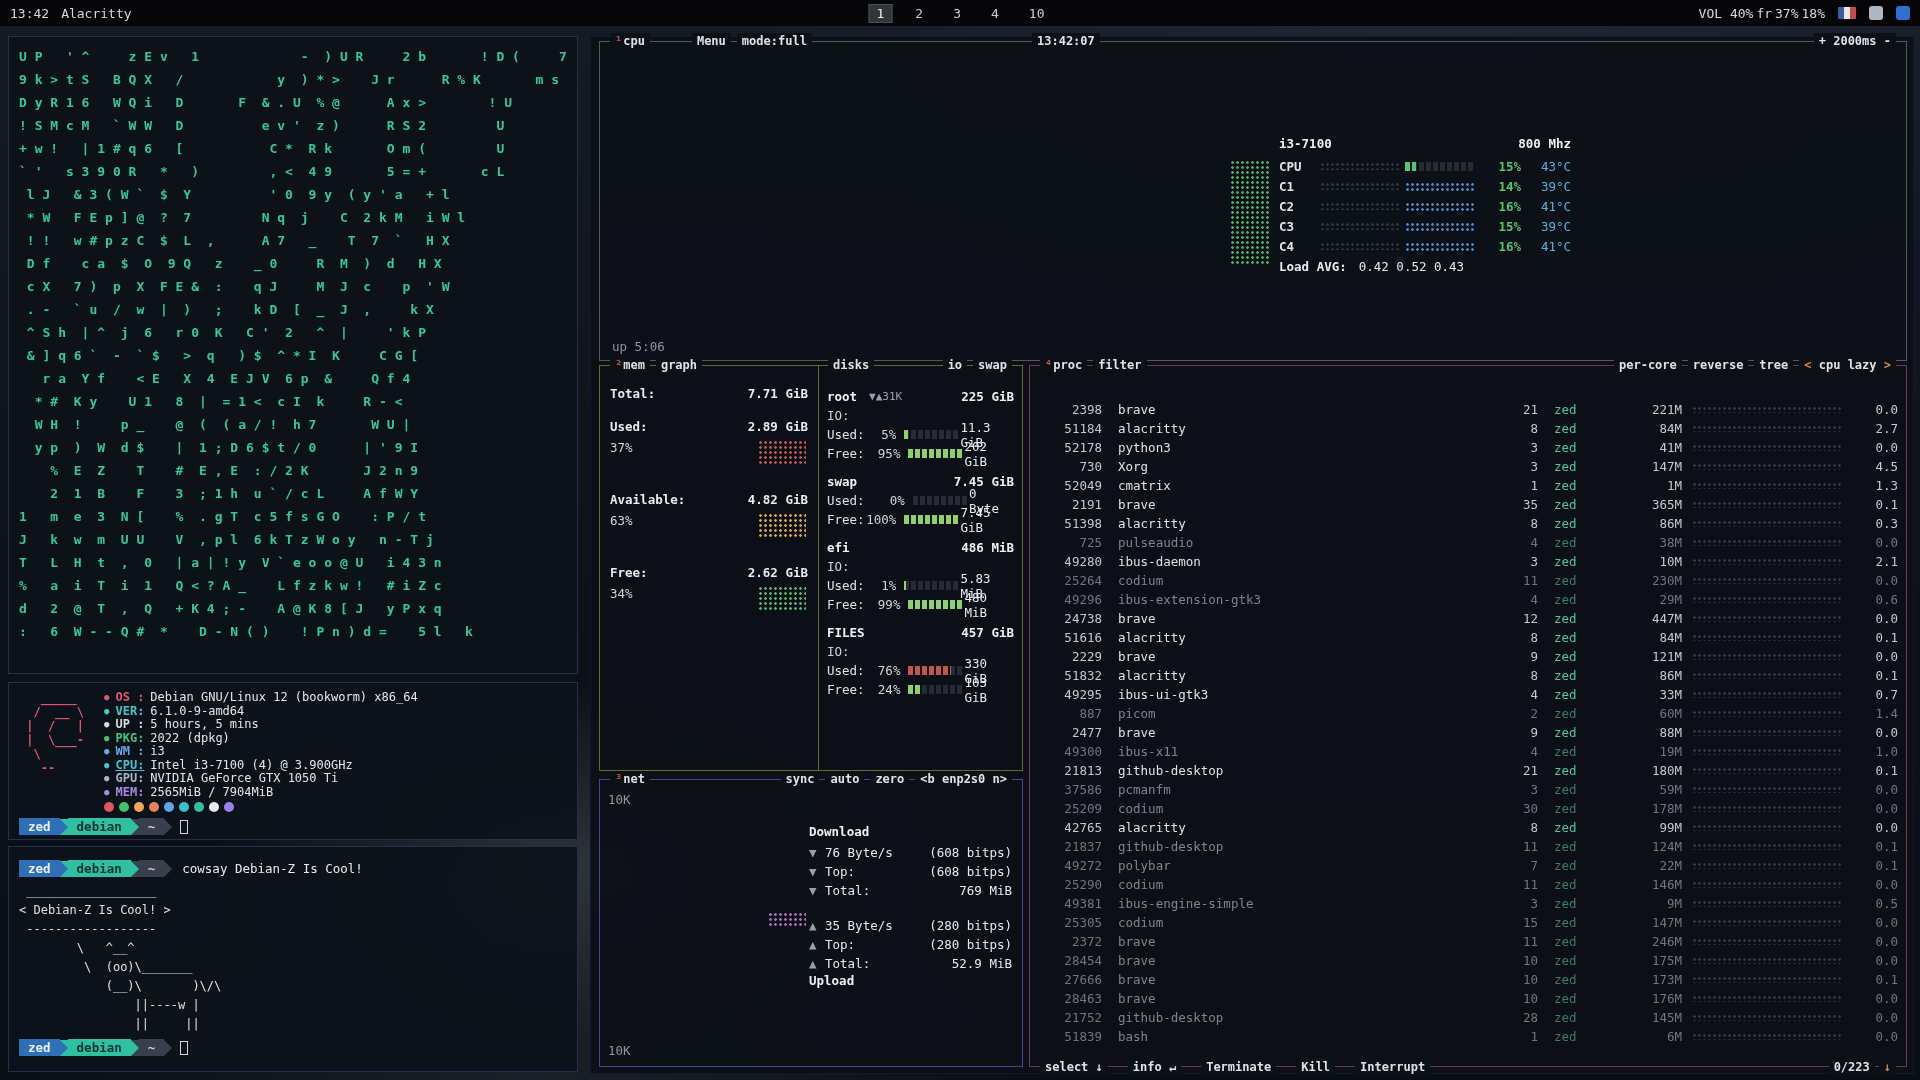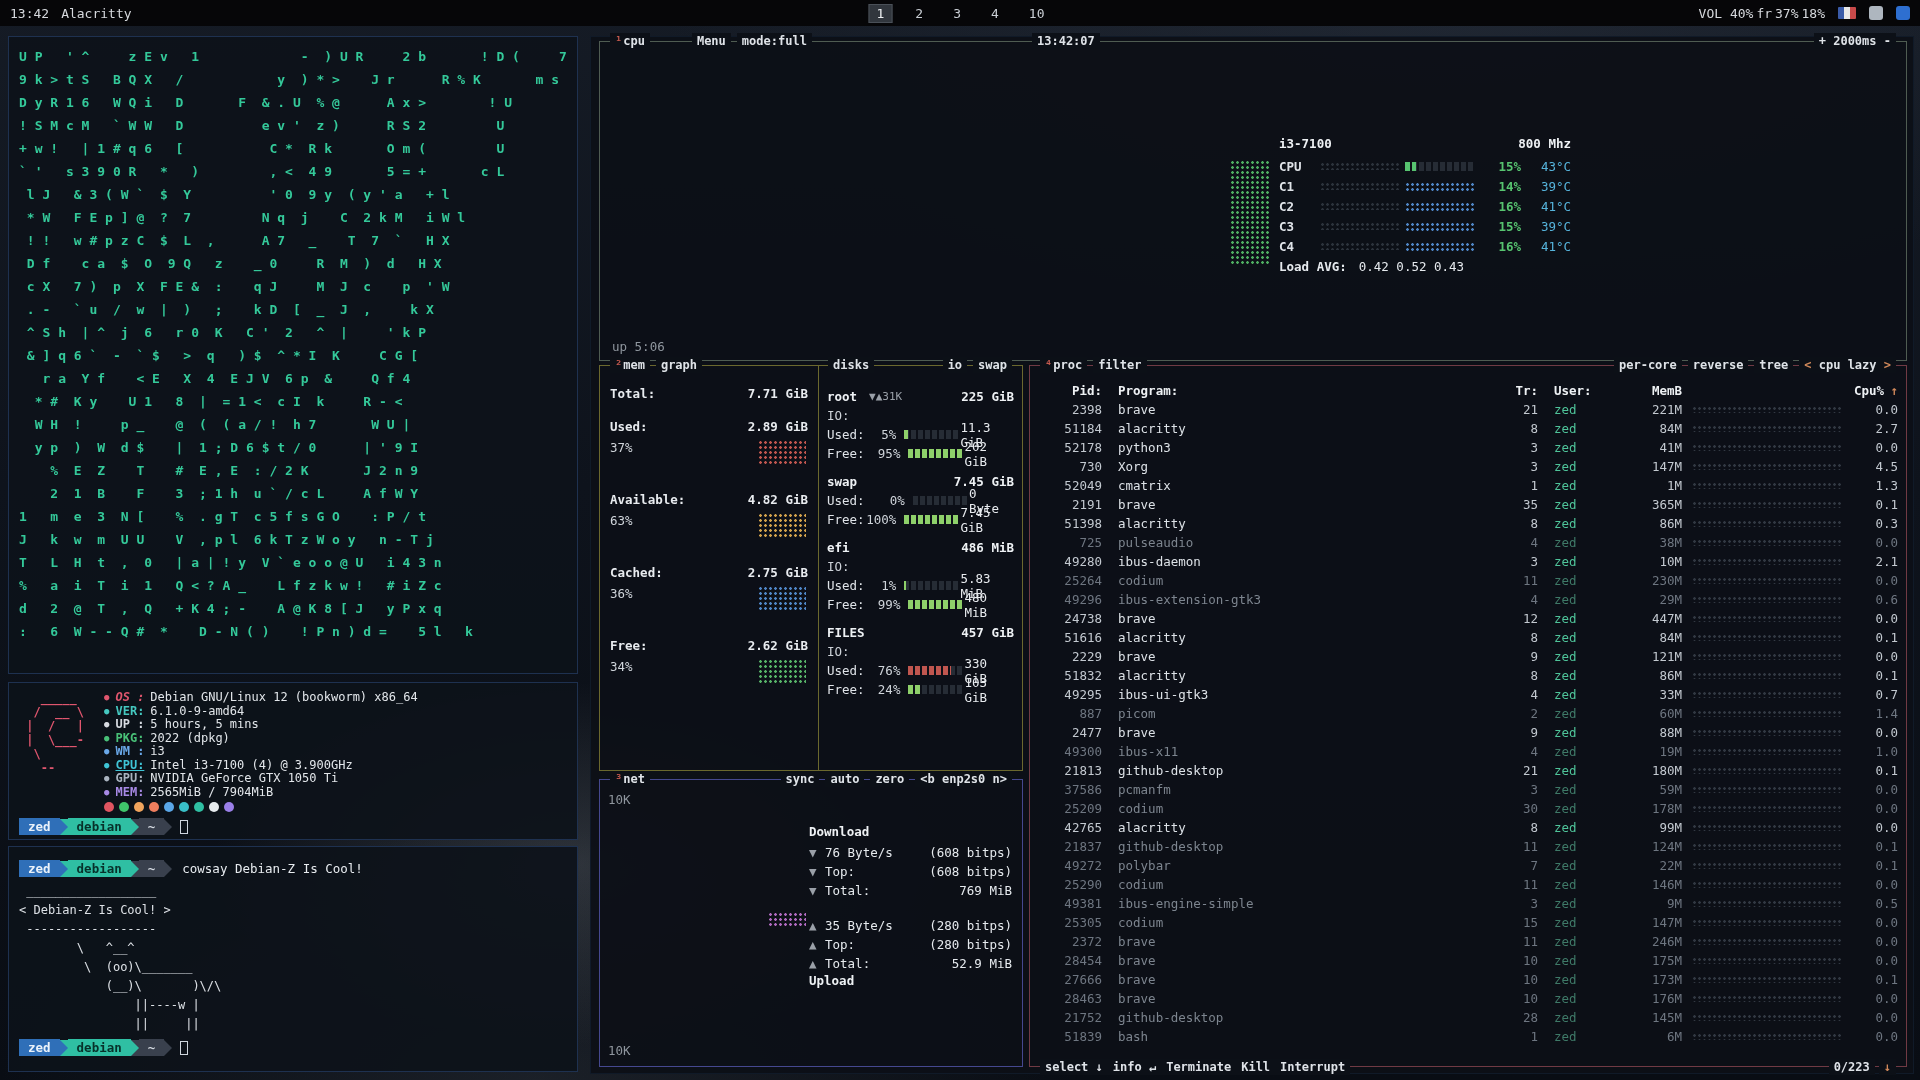--- a/index.html
+++ b/index.html
@@ -118,21 +118,21 @@
   .pr-tr{width:36px;text-align:right;flex:none}
   .pr-user{width:80px;padding-left:16px;flex:none}
   .pr-row .pr-user{color:#4fc49a}
   .pr-mem{width:64px;text-align:right;flex:none}
   .pr-dots{flex:1;height:7px;margin:0 10px;color:#313842}
   .pr-cpu{width:46px;text-align:right;flex:none}
   .pr-sort{width:14px;text-align:right;color:#d0885a;flex:none}
   .pr-row.dim{color:#6e7681}
   .pr-row.dim .pr-prog{color:#7d858f}
   .pr-row.dim .pr-user{color:#3f7a68}
-  .pbottom{position:absolute;bottom:-9px;left:10px;display:flex;gap:0;z-index:2}
+  .pbottom{position:absolute;bottom:-9px;left:10px;display:flex;gap:20px;z-index:2}
   .pbottom-right{position:absolute;bottom:-9px;right:10px;display:flex;gap:4px;z-index:2}
 </style>
 </head>
 <body>
 
 <div class="topbar">
   <div class="tb-left">
     <span>13:42</span>
     <span>Alacritty</span>
   </div>
@@ -203,21 +203,21 @@
     <pre class="ascii">   _____ 
   /  __ \
  |  /   |
  |  \___-
   \      
    --    </pre>
     <div class="fetch-info">
       <div>
 
           <div class="info-line">
-            <span class="ic" style="color: rgb(224, 86, 110);">●</span><span class="lb" style="color: rgb(224, 86, 110); font-style: italic;">OS :</span><span class="vl">Debian GNU/Linux 12 (bookworm) x86_64</span>
+            <span class="ic" style="color: rgb(224, 86, 110);">●</span><span class="lb" style="color: rgb(224, 86, 110);">OS :</span><span class="vl">Debian GNU/Linux 12 (bookworm) x86_64</span>
           </div>
 
           <div class="info-line">
             <span class="ic" style="color: rgb(69, 200, 192);">●</span><span class="lb" style="color: rgb(69, 200, 192); margin-top: 15px;">VER:</span><span class="vl">6.1.0-9-amd64</span>
           </div>
 
           <div class="info-line">
             <span class="ic" style="color: rgb(216, 220, 226);">●</span><span class="lb" style="color: rgb(216, 220, 226);">UP :</span><span class="vl">5 hours, 5 mins</span>
           </div>
 
@@ -415,30 +415,20 @@
             <div class="m-row">
               <span class="m-label">Available:</span>
               <span class="m-val">4.82 GiB</span>
             </div>
             <div class="m-pct-row">
               <span class="m-pct">63%</span>
               <span class="m-graph dots" style="color: rgb(210, 162, 76);"></span>
             </div>
           </div>
 
-          <div class="m-entry">
-            <div class="m-row">
-              <span class="m-label">Cached:</span>
-              <span class="m-val">2.75 GiB</span>
-            </div>
-            <div class="m-pct-row">
-              <span class="m-pct">36%</span>
-              <span class="m-graph dots" style="color: rgb(79, 134, 198);"></span>
-            </div>
-          </div>
 
           <div class="m-entry">
             <div class="m-row">
               <span class="m-label">Free:</span>
               <span class="m-val">2.62 GiB</span>
             </div>
             <div class="m-pct-row">
               <span class="m-pct">34%</span>
               <span class="m-graph dots" style="color: rgb(87, 179, 104);"></span>
             </div>
@@ -654,30 +644,20 @@
 
           <span class="tbtn">per-core</span>
 
           <span class="tbtn">reverse</span>
 
           <span class="tbtn">tree</span>
         </span>
       <span class="tbtn"><span class="hot">&lt;</span> <span>cpu lazy</span> <span class="hot">&gt;</span></span>
     </div>
 
-    <div class="pr-head">
-      <span class="pr-pid">Pid:</span>
-      <span class="pr-prog">Program:</span>
-      <span class="pr-tr">Tr:</span>
-      <span class="pr-user">User:</span>
-      <span class="pr-mem">MemB</span>
-      <span class="pr-dots" style="background:none"></span>
-      <span class="pr-cpu">Cpu%</span>
-      <span class="pr-sort">↑</span>
-    </div>
 
     <div class="pr-rows">
 
         <div class="pr-row">
           <span class="pr-pid">2398</span>
           <span class="pr-prog">brave</span>
           <span class="pr-tr">21</span>
           <span class="pr-user">zed</span>
           <span class="pr-mem">221M</span>
           <span class="pr-dots dots"></span>

